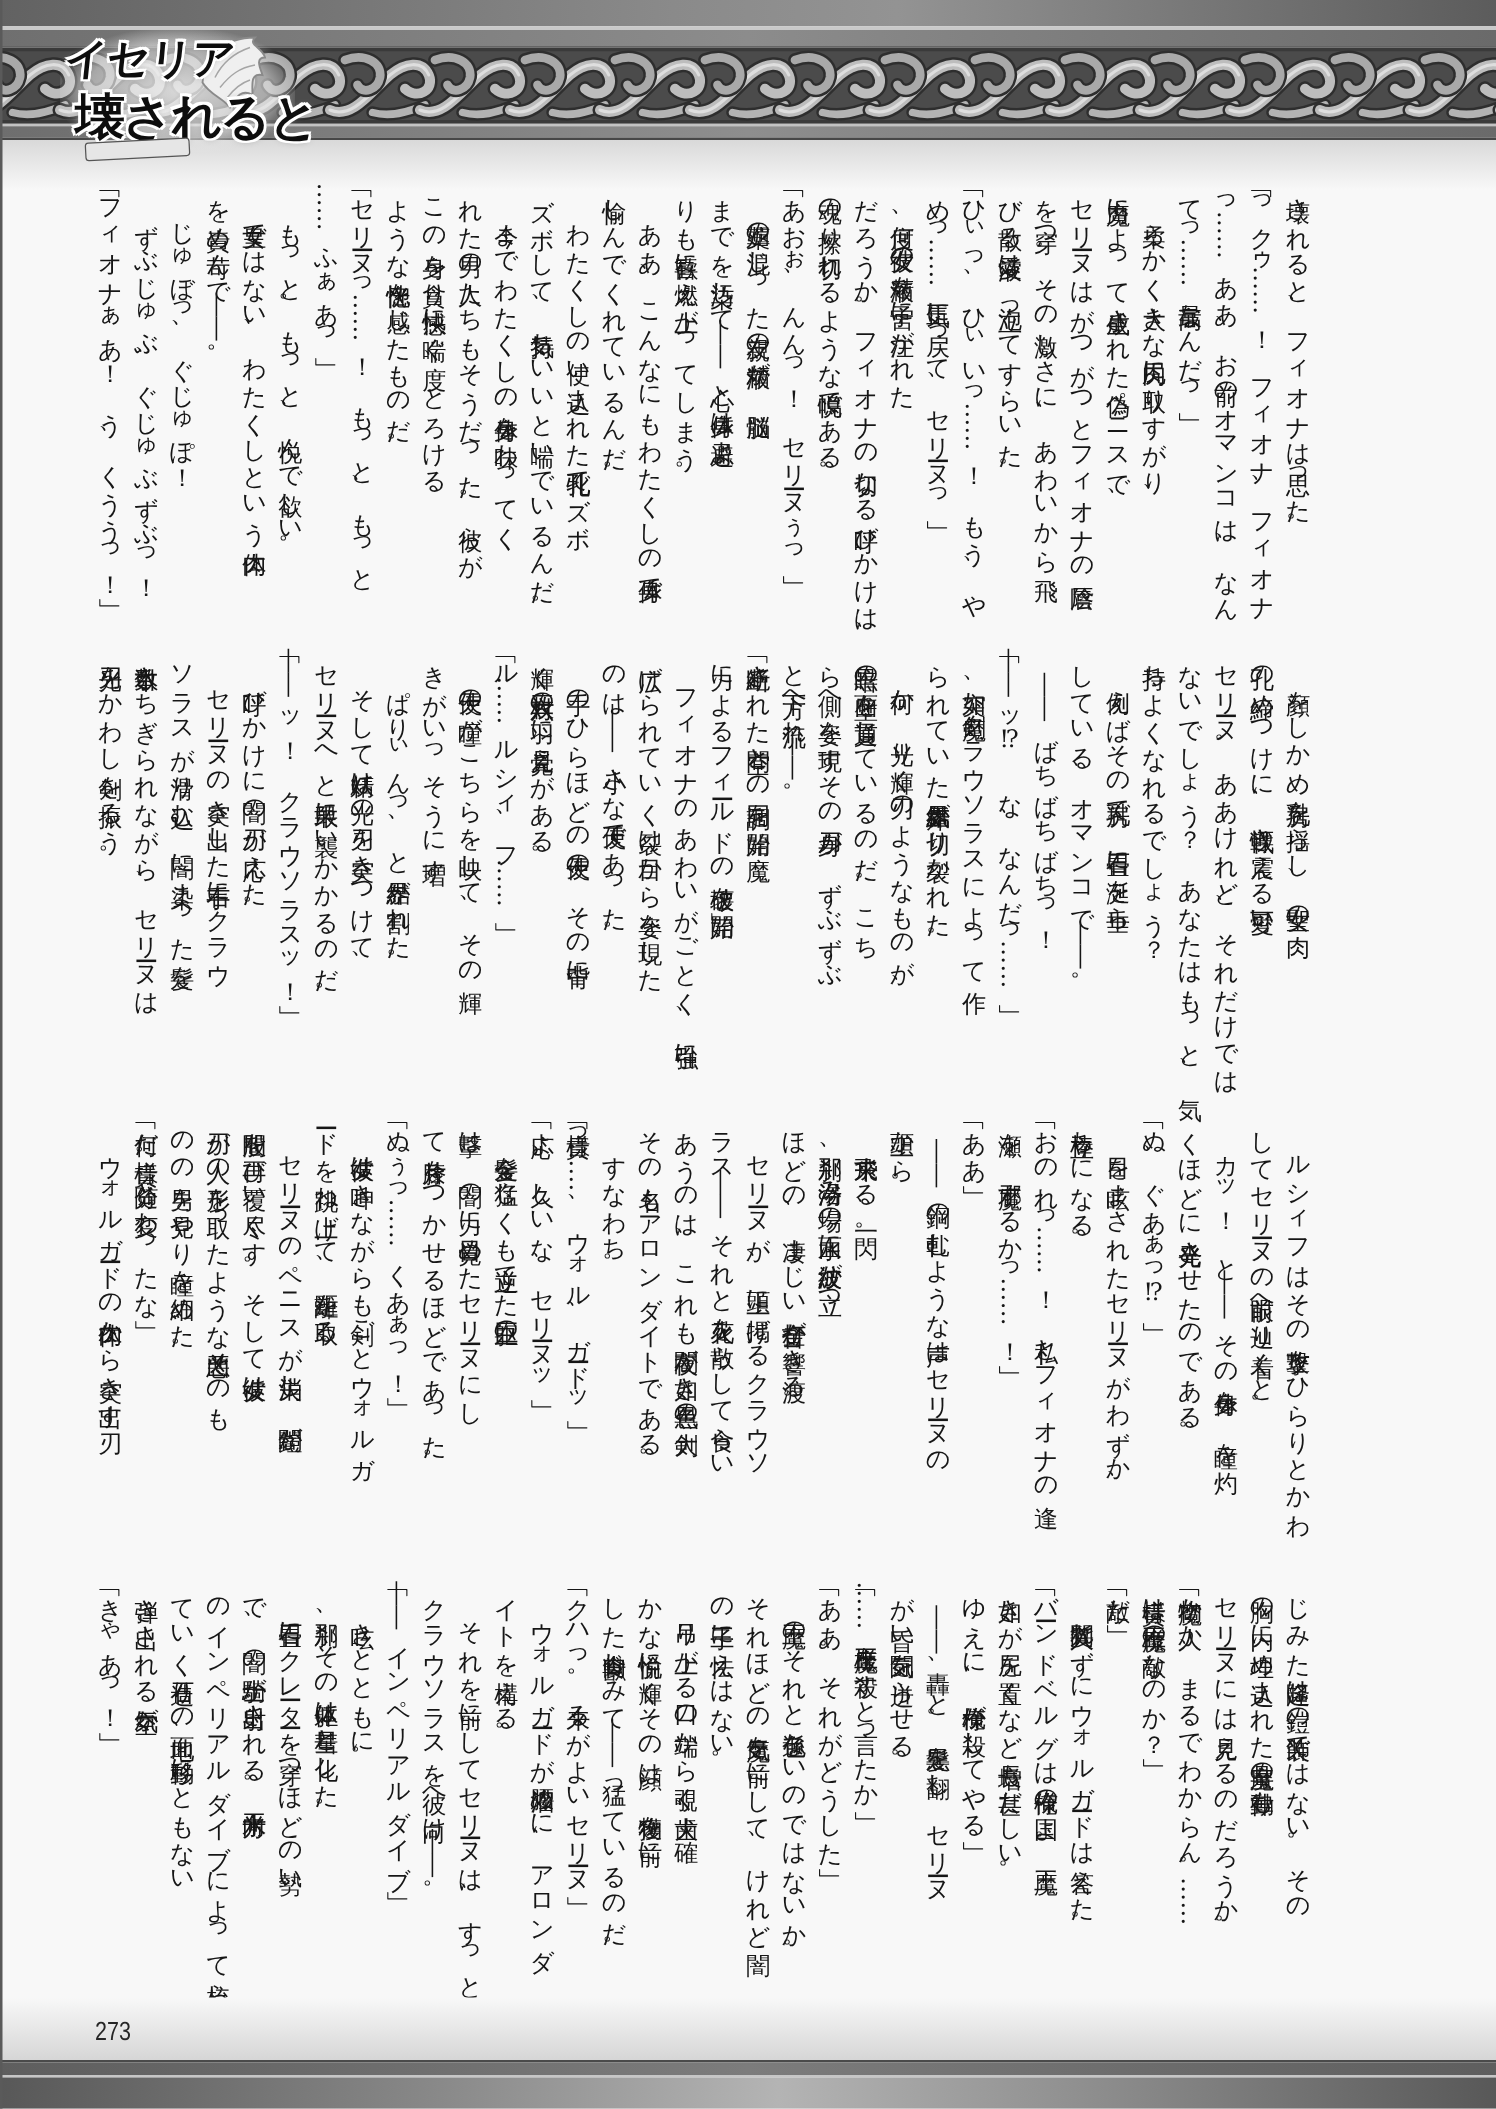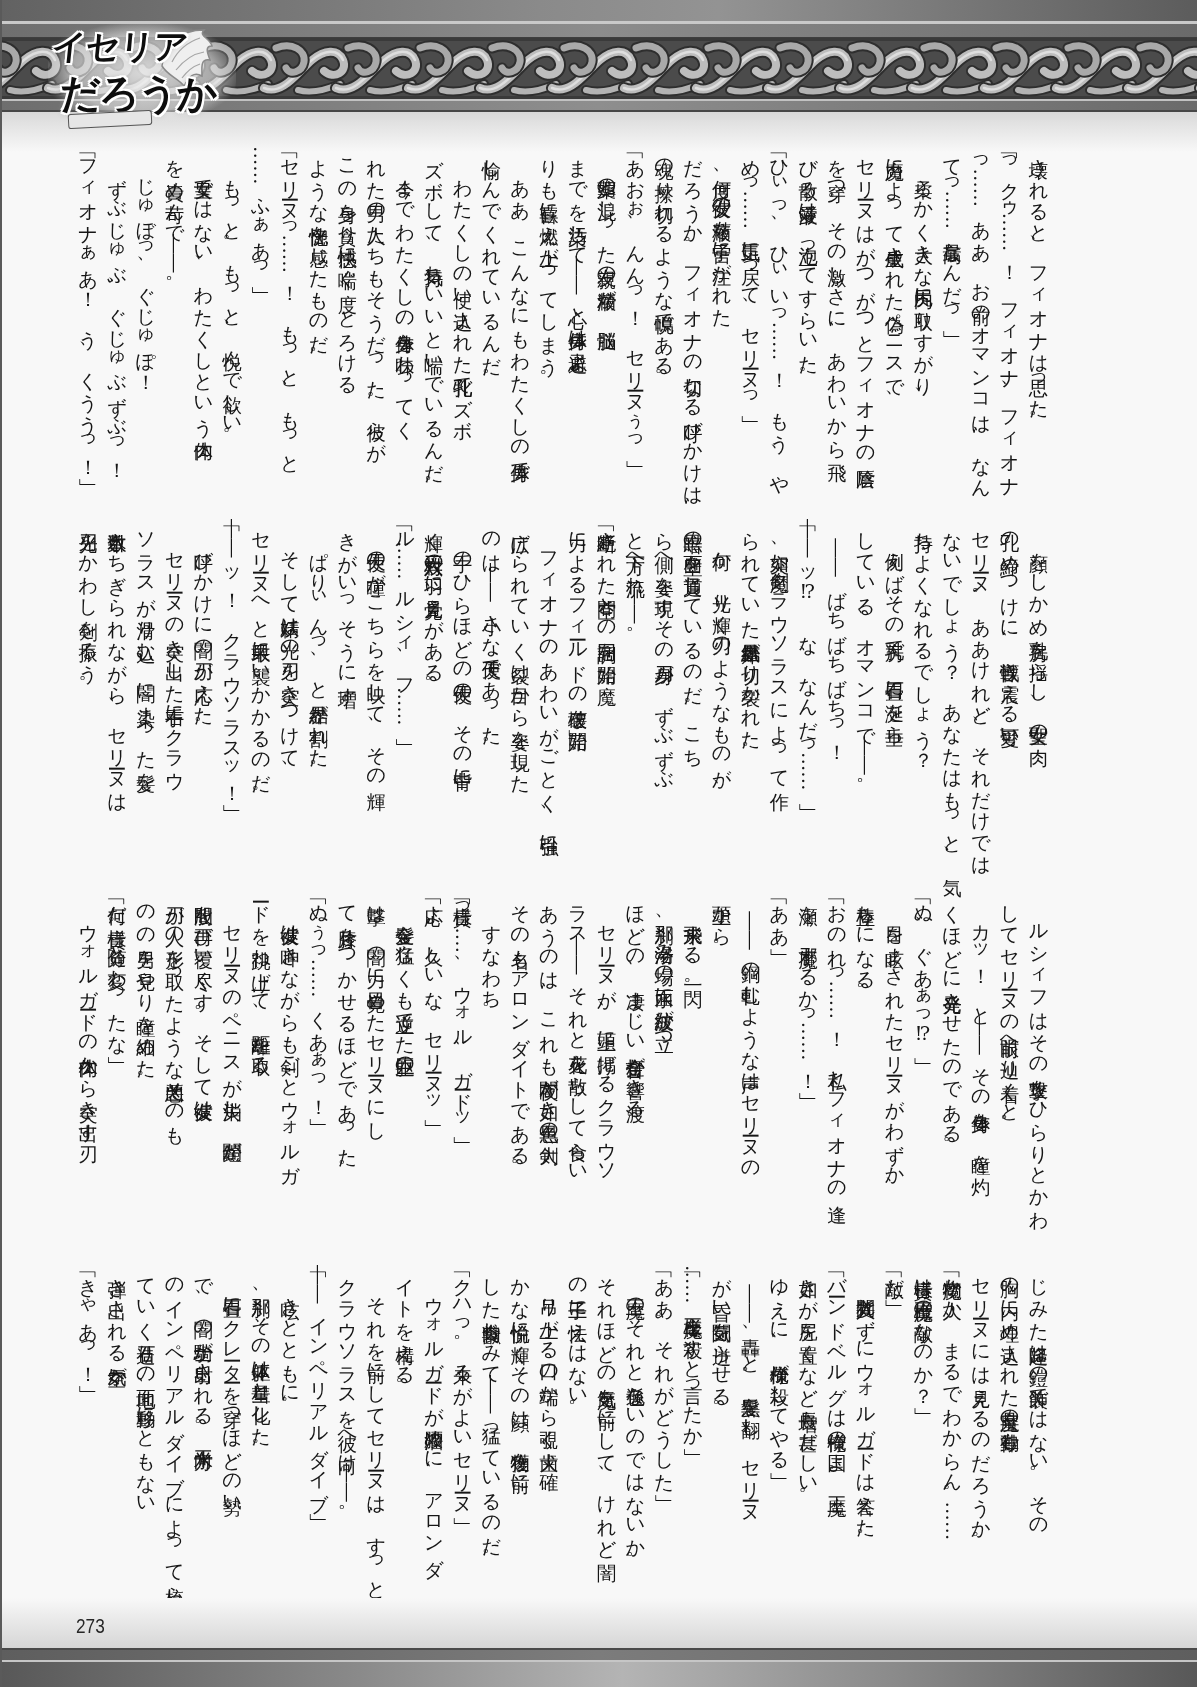--- a/index.html
+++ b/index.html
@@ -114,21 +114,21 @@
   </div>
   <div class="hdr-shade"></div>
 
   <div class="logo">
     <div class="logo-glow"></div>
     <svg class="wing" width="58" height="62" viewBox="0 0 58 62">
       <path d="M4,40 C6,18 22,4 46,4 C40,10 52,12 54,20 C46,20 50,28 52,34 C42,32 44,42 44,50 C34,44 30,54 26,60 C20,52 10,50 4,40 Z" fill="#efefef" stroke="#8a8a8a" stroke-width="1.5"></path>
       <path d="M14,36 C20,24 30,16 42,12 M18,44 C26,34 34,28 46,26 M24,52 C30,44 36,40 42,38" fill="none" stroke="#a5a5a5" stroke-width="1.2"></path>
     </svg>
     <div class="logo-line1">イセリア</div>
-    <div class="logo-line2">だろうか</div>
+    <div class="logo-line2">壊されると</div>
     <div class="ribbon"></div>
   </div>
 
   <div class="tier t1">
     <div class="col">壊されると、フィオナは思った。</div>
     <div class="col">「っクゥ……！　フィオナ、フィオナ</div>
     <div class="col">っ……ああ、お前のオマンコは、なん</div>
     <div class="col">てっ……最高なんだっ」</div>
     <div class="col">　柔らかく大きな尻肉に取りすがり、</div>
     <div class="col">魔力によって生成された偽ペニスで、</div>

